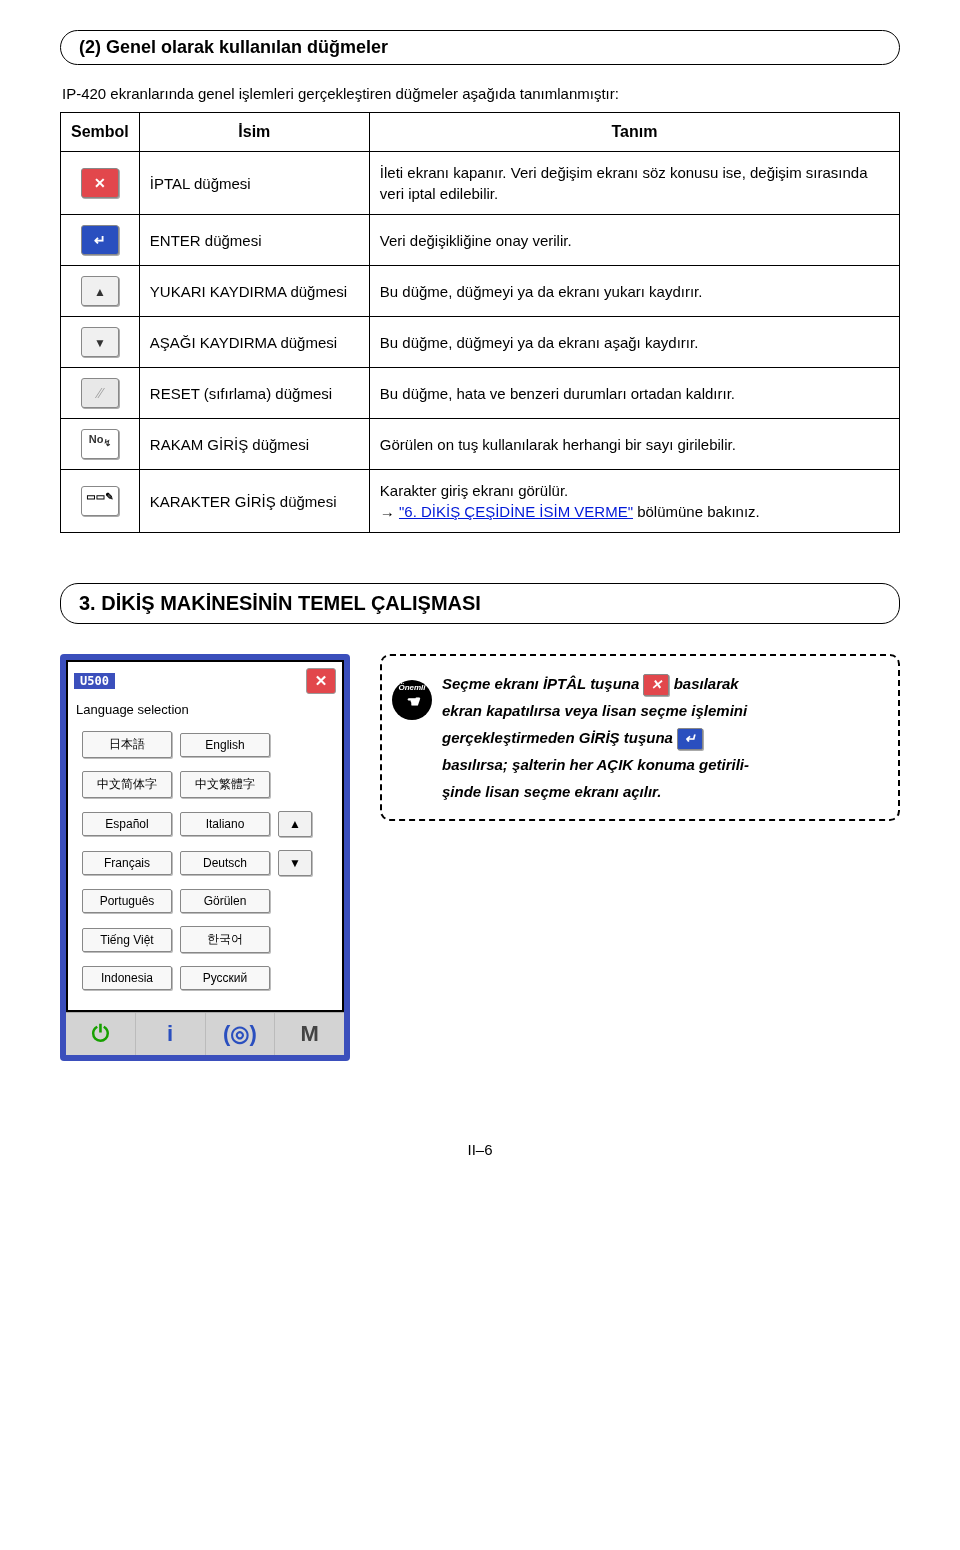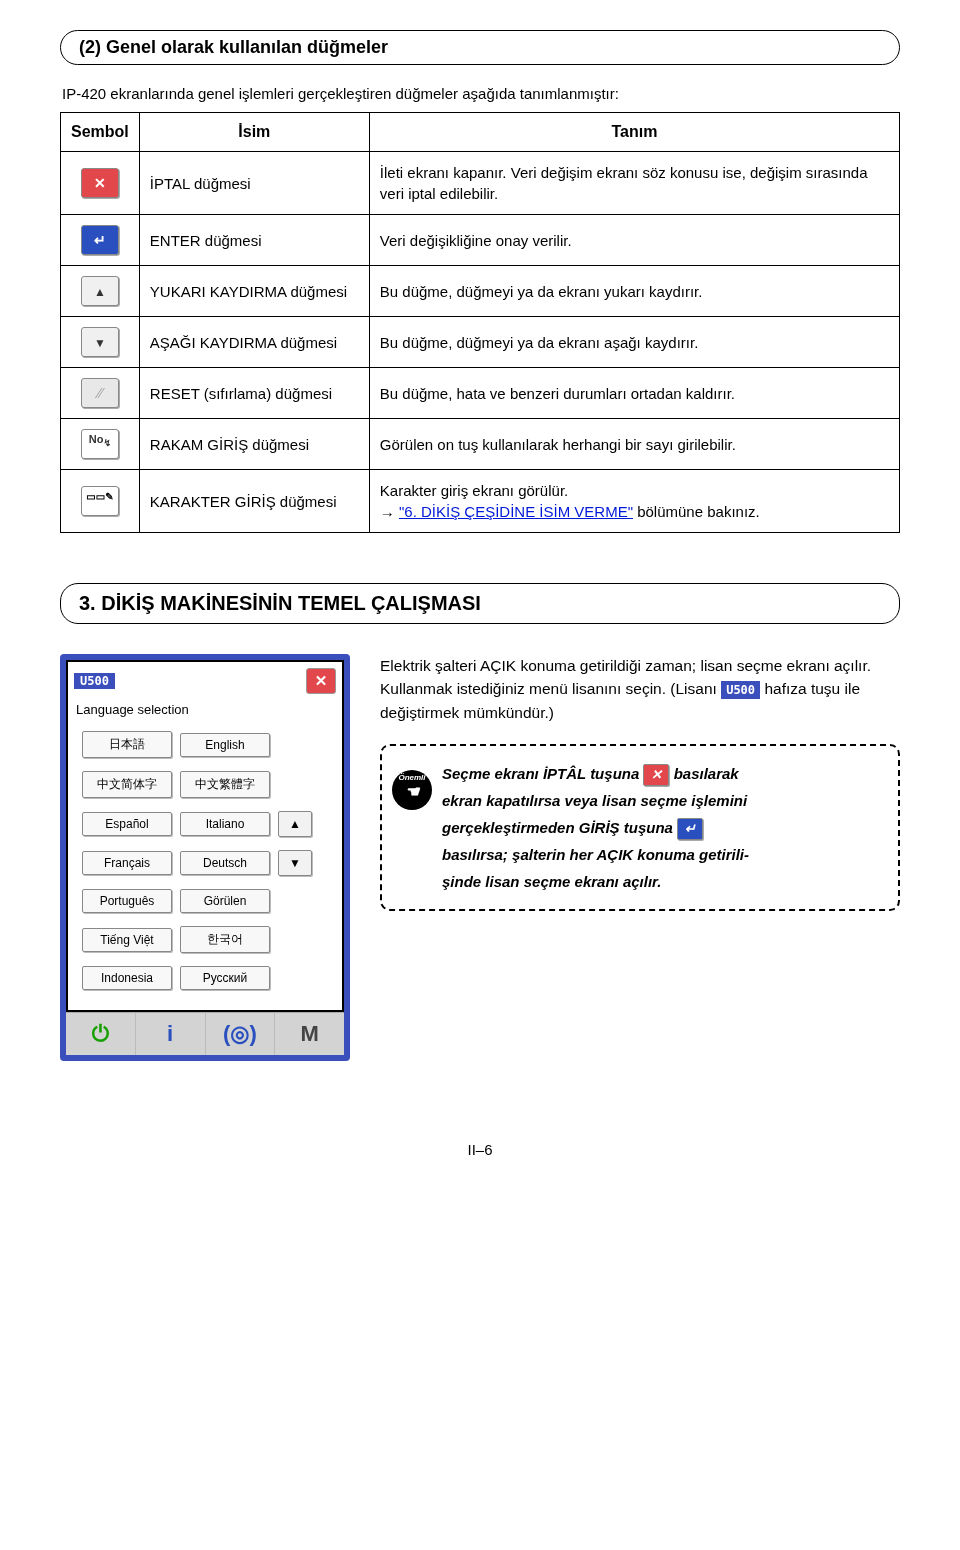--- a/index.html
+++ b/index.html
@@ -285,23 +285,20 @@
     </div>
     <div class="screenshot-bottom">
       <div class="bbtn" style="color:#17a000">⏻</div>
       <div class="bbtn" style="color:#2a4fbf">i</div>
       <div class="bbtn" style="color:#2a4fbf">(◎)</div>
       <div class="bbtn" style="color:#444">M</div>
     </div>
   </div>
 
   <div class="right-col">
-    <p>
-      <span>Elektrik şalteri AÇIK konuma getirildiği zaman; lisan seçme ekranı açılır. Kullanmak istediğiniz menü lisanını seçin. (Lisanı </span><span class="u500-inline">U500</span><span> hafıza tuşu ile değiştirmek mümkündür.)</span>
-    </p>
 
     <div class="note-box">
       <div class="note-badge">
         <span>Önemli</span>
         <span class="hand">☚</span>
       </div>
       <span>Seçme ekranı İPTÂL tuşuna </span><span class="inline-btn ib-red">✕</span><span> basılarak</span><br>
       <span>ekran kapatılırsa veya lisan seçme işlemini</span><br>
       <span>gerçekleştirmeden GİRİŞ tuşuna </span><span class="inline-btn ib-blue">↵</span><br>
       <span>basılırsa; şalterin her AÇIK konuma getirili-</span><br>

